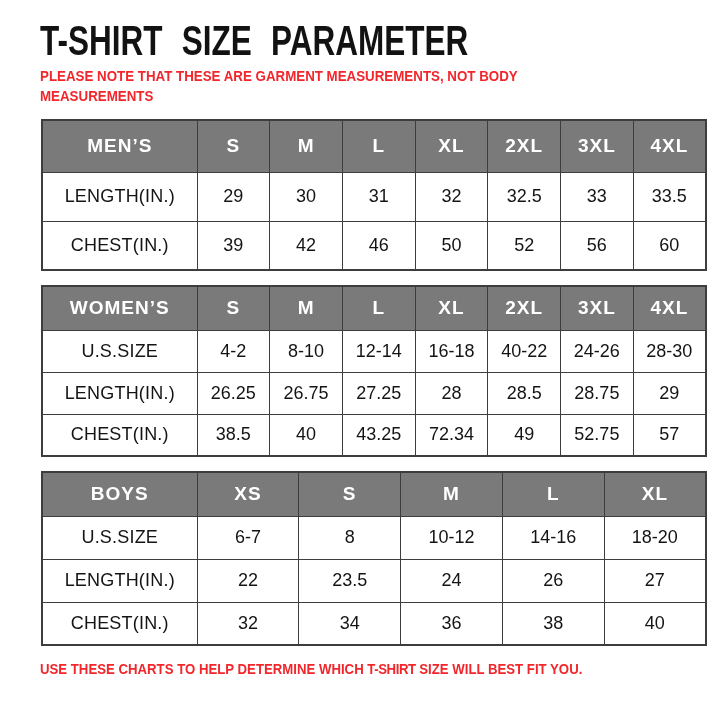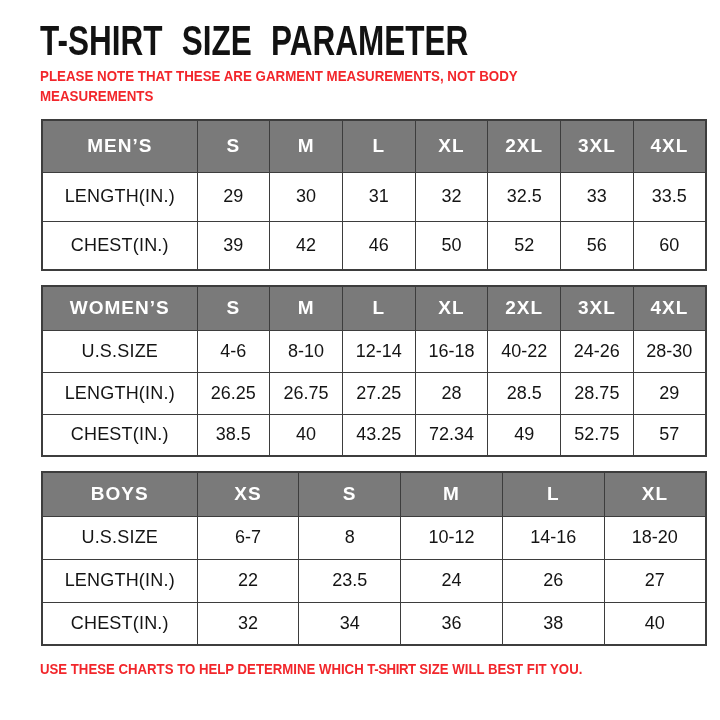--- a/index.html
+++ b/index.html
@@ -178,21 +178,21 @@
             <th>L</th>
             <th>XL</th>
             <th>2XL</th>
             <th>3XL</th>
             <th>4XL</th>
           </tr>
         </thead>
         <tbody>
           <tr>
             <td class="row-label">U.S.SIZE</td>
-            <td>4-6</td>
+            <td>4-2</td>
             <td>8-10</td>
             <td>12-14</td>
             <td>16-18</td>
             <td>40-22</td>
             <td>24-26</td>
             <td>28-30</td>
           </tr>
           <tr>
             <td class="row-label">LENGTH(IN.)</td>
             <td>26.25</td>

